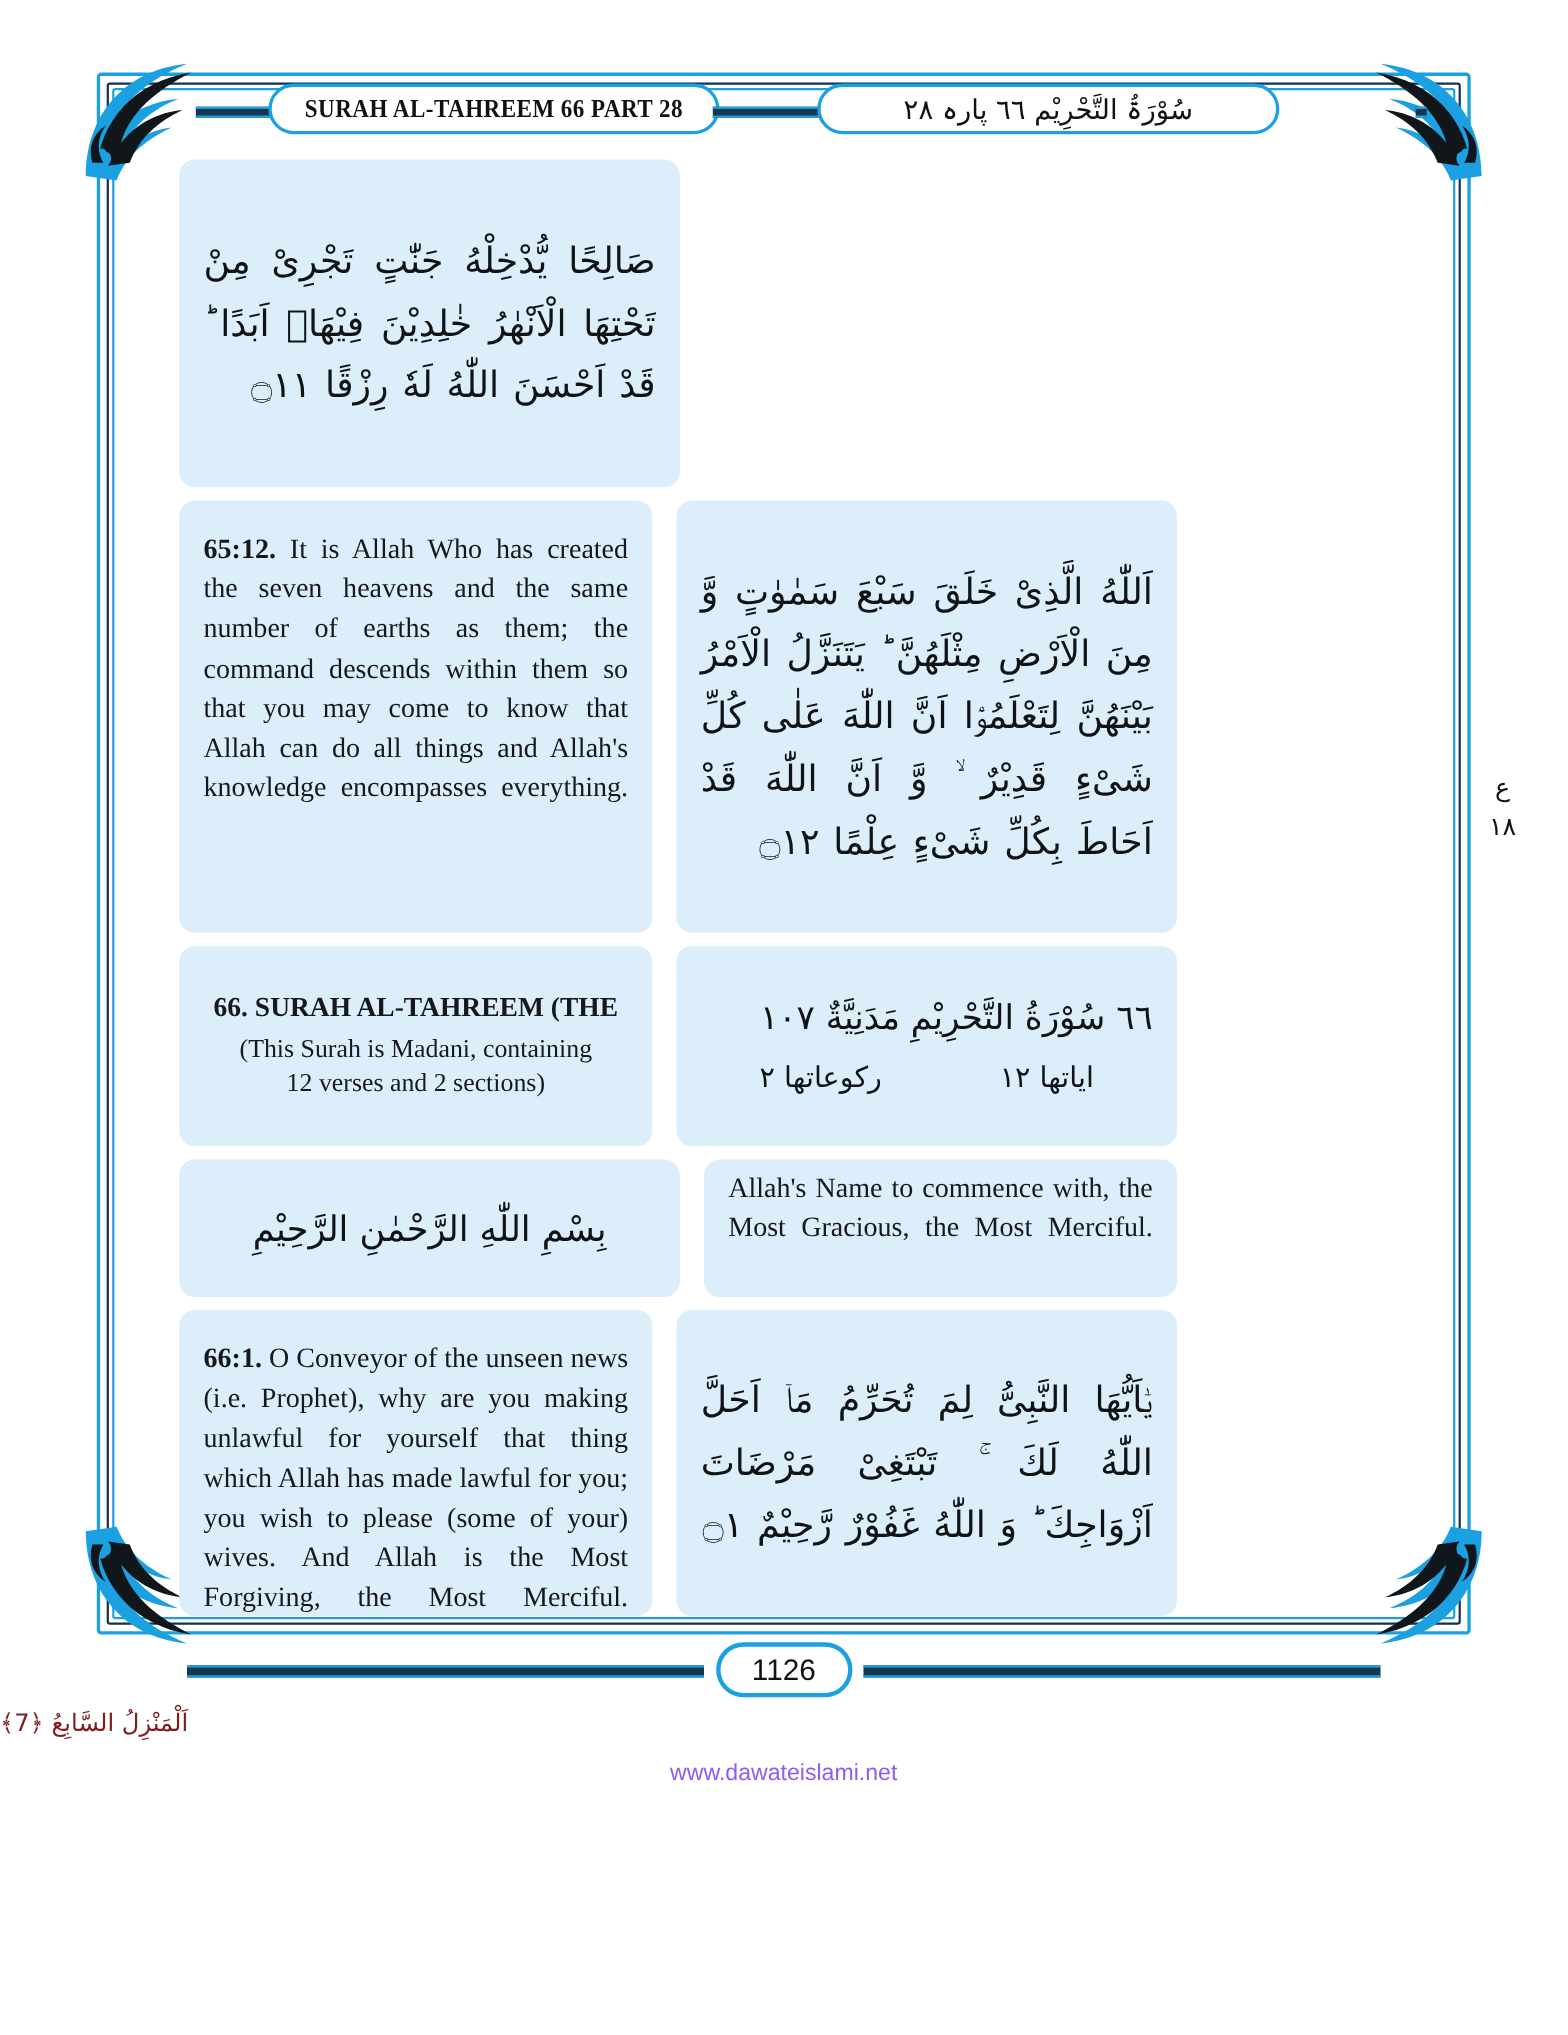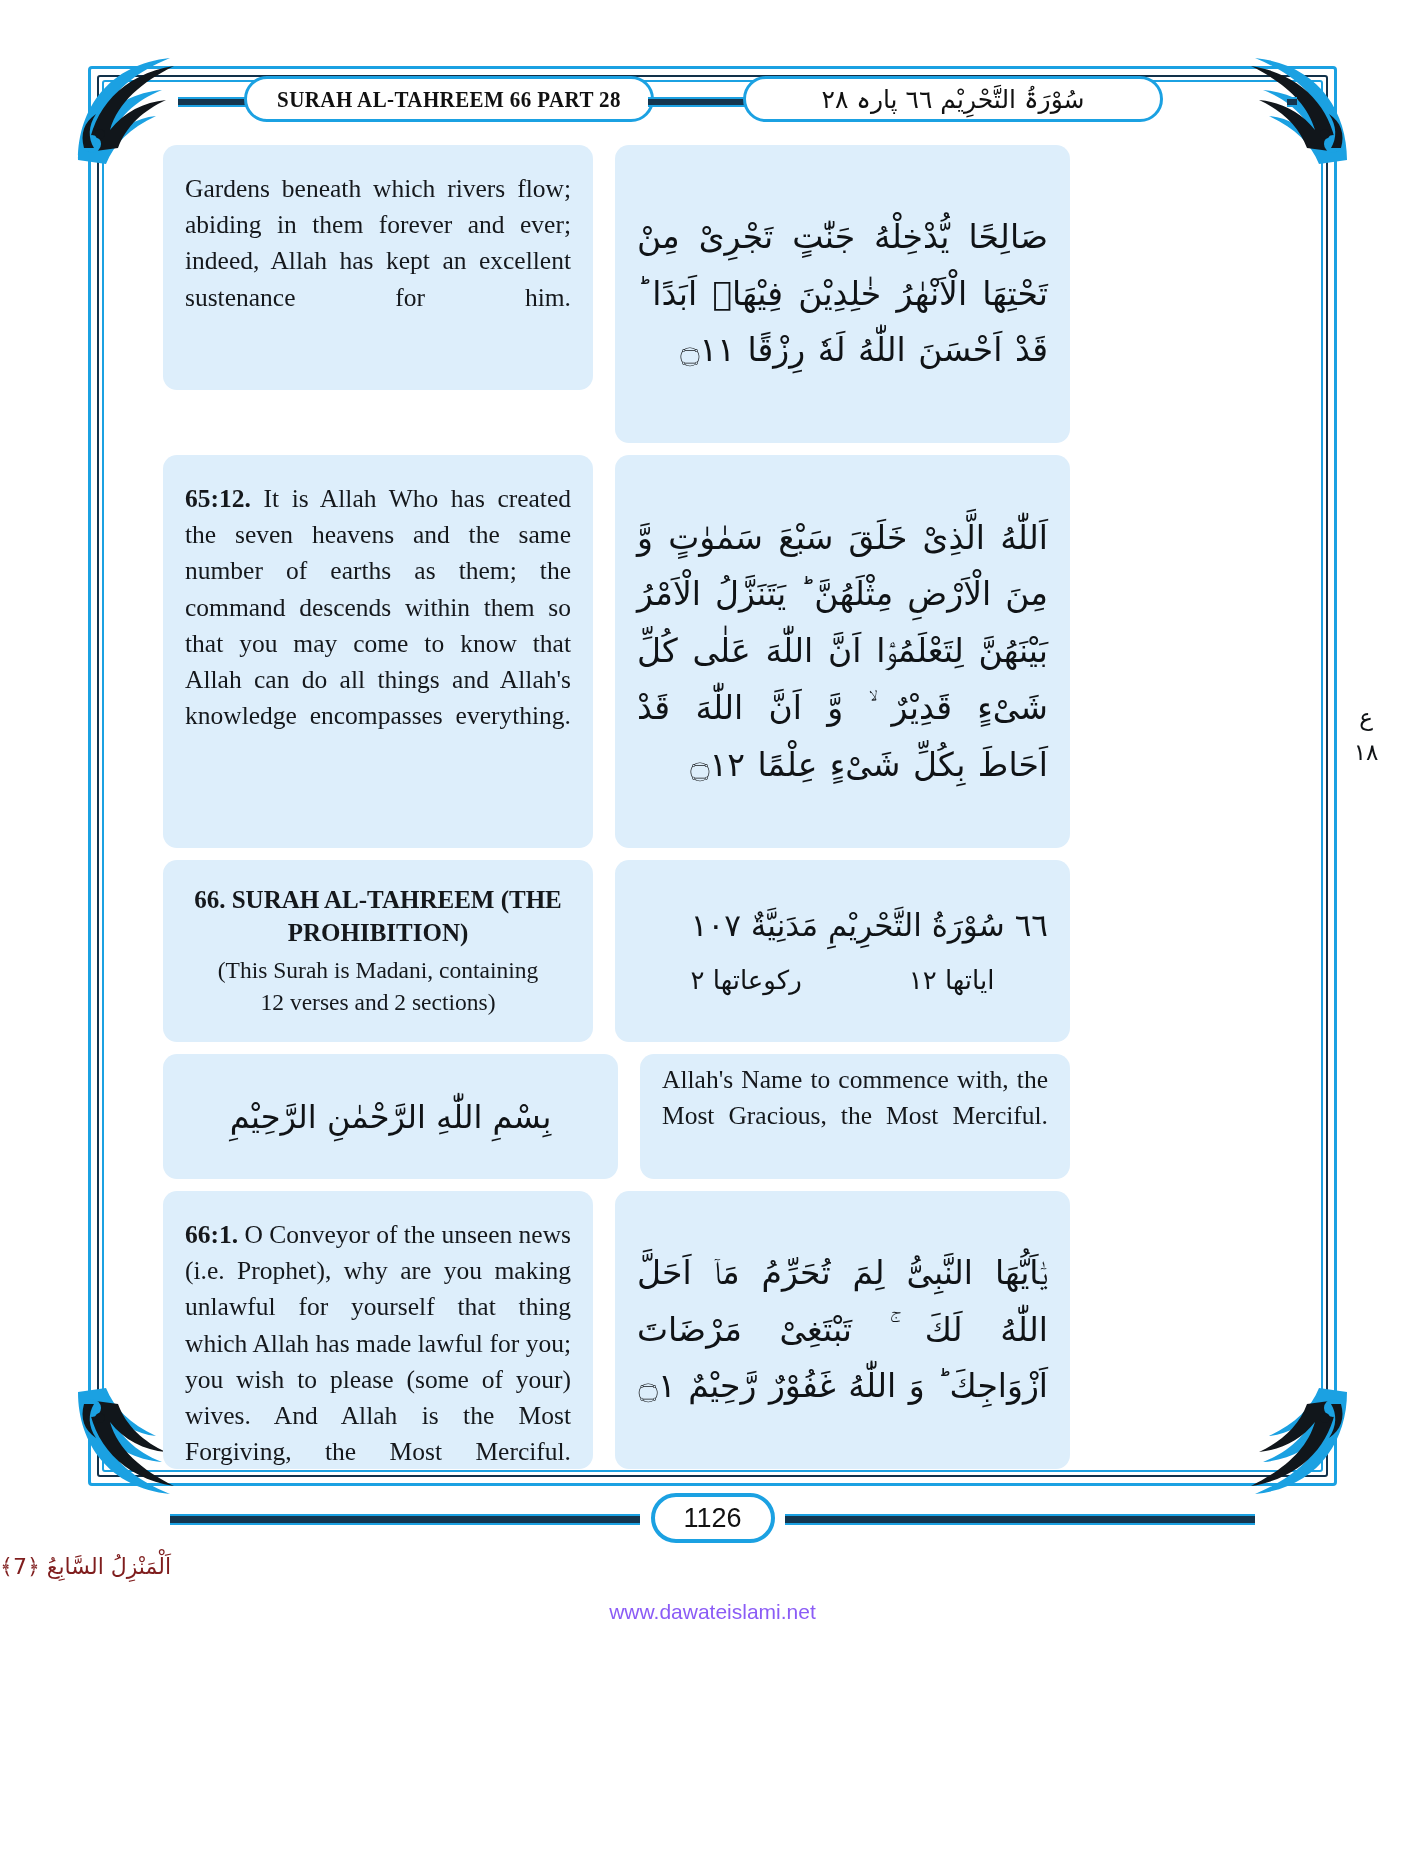--- a/index.html
+++ b/index.html
@@ -209,41 +209,37 @@
   <div class="hdr-rule mid"></div>
   <div class="hdr-pill urdu">
     <span class="hdr-urdu-text">سُوْرَۃُ التَّحْرِیْم ٦٦ پارہ ٢٨</span>
   </div>
   <div class="hdr-rule right"></div>
 </div>
 
 <div class="content">
 
   <div class="row">
-    <div class="cell en" style="height:245px">
-      <div class="en-text">Gardens beneath which rivers flow; abiding in them forever and ever; indeed, Allah has kept an excellent sustenance for him.</div>
-    </div>
     <div class="cell ar" style="height:298px">
       <div class="ar-text">صَالِحًا یُّدْخِلْهُ جَنّٰتٍ تَجْرِیْ مِنْ تَحْتِهَا الْاَنْهٰرُ خٰلِدِیْنَ فِیْهَاۤ اَبَدًا ؕ قَدْ اَحْسَنَ اللّٰهُ لَهٗ رِزْقًا ۝١١</div>
     </div>
   </div>
 
   <div class="row">
     <div class="cell en" style="height:393px">
       <div class="en-text"><b>65:12.</b><span> It is Allah Who has created the seven heavens and the same number of earths as them; the command descends within them so that you may come to know that Allah can do all things and Allah's knowledge encompasses everything.</span></div>
     </div>
     <div class="cell ar" style="height:393px">
       <div class="ar-text">اَللّٰهُ الَّذِیْ خَلَقَ سَبْعَ سَمٰوٰتٍ وَّ مِنَ الْاَرْضِ مِثْلَهُنَّ ؕ یَتَنَزَّلُ الْاَمْرُ بَیْنَهُنَّ لِتَعْلَمُوْۤا اَنَّ اللّٰهَ عَلٰى كُلِّ شَیْءٍ قَدِیْرٌ ۙ وَّ اَنَّ اللّٰهَ قَدْ اَحَاطَ بِكُلِّ شَیْءٍ عِلْمًا ۝١٢</div>
     </div>
   </div>
 
   <div class="row">
     <div class="cell en" style="height:182px;display:flex;flex-direction:column;justify-content:center">
       <div class="surah-title">66. SURAH AL-TAHREEM (THE</div>
-      <div class="surah-title">PROHIBITION)</div>
       <div class="surah-sub">(This Surah is Madani, containing</div>
       <div class="surah-sub" style="margin-top:0">12 verses and 2 sections)</div>
     </div>
     <div class="cell ar" style="height:182px">
       <div class="surah-ar-title">٦٦ سُوْرَةُ التَّحْرِیْمِ مَدَنِیَّةٌ ١٠٧</div>
       <div class="surah-ar-counts">
         <span>ایاتها ١٢</span>
         <span>ركوعاتها ٢</span>
       </div>
     </div>

